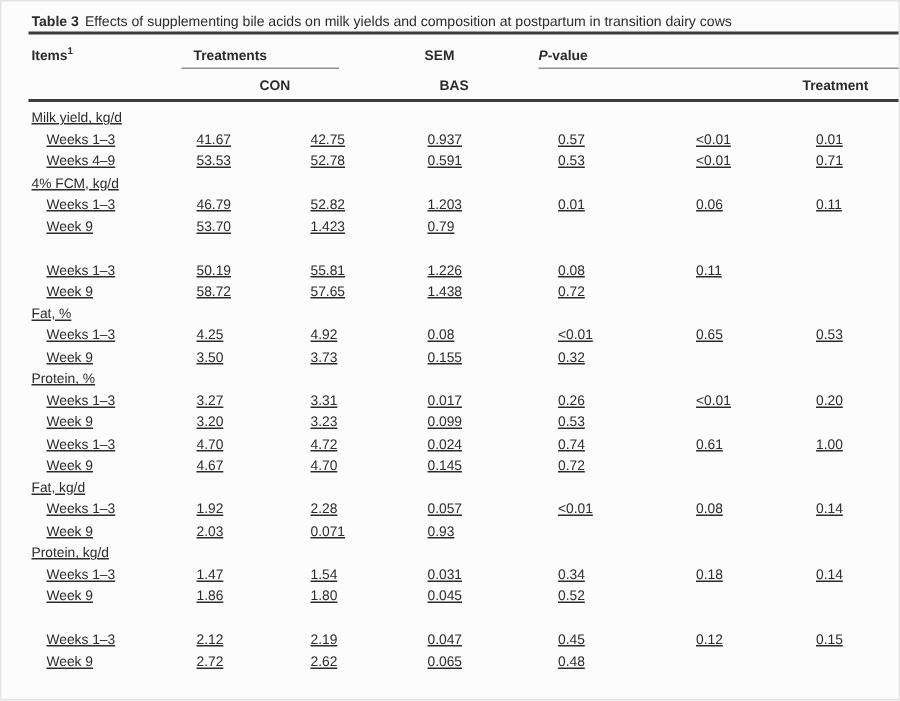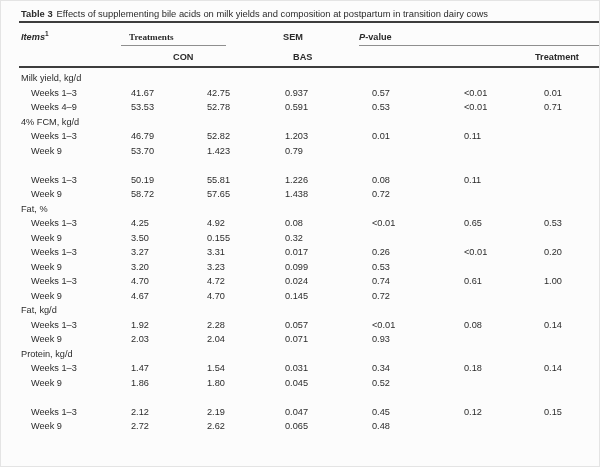--- a/index.html
+++ b/index.html
@@ -29,27 +29,27 @@
   }
   .hrow1{height:23px;}
   .hrow2{height:20px;border-bottom:2px solid #3d3d3d;gap:44px;}
   .hc{
     font-weight:bold;font-size:9.2px;line-height:11px;
     padding-top:9px;overflow:visible;white-space:nowrap;
   }
   .hrow2 .hc{padding-top:6px;}
   .hc sup{font-size:6.5px;vertical-align:super;line-height:0;}
   .hc i{font-style:italic;}
-  .c1 span:first-child{padding-left:2px;font-style:italic;}
+  .c1 span:first-child{padding-left:2px;}
   .grp{border-bottom:1px solid #8f8f8f;}
-  .grp.treat{grid-column:2/4;margin-left:-8px;margin-right:57px;font-family:Liberation Serif, serif;}
+  .grp.treat{grid-column:2/4;margin-left:-8px;margin-right:57px;}
   .grp.treat .pad8{padding-left:8px;}
   .grp.pval{grid-column:5/8;}
   .clip{margin-left:-30px;}
-  .tbody{padding-top:3px;}
+  .tbody{padding-top:3px;text-decoration:underline;}
   .trow{height:14.5px;}
   .cell{
     font-size:9.2px;line-height:14.5px;
     white-space:nowrap;overflow:hidden;
   }
   .trow .lab{padding-left:12px;}
   .trow.group .lab{padding-left:2px;}
   .cell:nth-child(2),.cell:nth-child(3),.cell:nth-child(4){padding-left:2px;}
   .cell:nth-child(5){padding-left:13px;}
   .cell:nth-child(6){padding-left:7px;}
@@ -119,20 +119,21 @@
     <div class="cell"></div>
     <div class="cell"></div>
     <div class="cell"></div>
   </div>
         <div class="trow">
     <div class="cell lab">Weeks 1–3</div>
     <div class="cell">46.79</div>
     <div class="cell">52.82</div>
     <div class="cell">1.203</div>
     <div class="cell">0.01</div>
+    <div class="cell">0.06</div>
     <div class="cell">0.11</div>
   </div>
         <div class="trow">
     <div class="cell lab">Week 9</div>
     <div class="cell">53.70</div>
     <div class="cell">1.423</div>
     <div class="cell">0.79</div>
     <div class="cell"></div>
     <div class="cell"></div>
   </div>
@@ -175,22 +176,32 @@
     <div class="cell">4.25</div>
     <div class="cell">4.92</div>
     <div class="cell">0.08</div>
     <div class="cell">&lt;0.01</div>
     <div class="cell">0.65</div>
     <div class="cell">0.53</div>
   </div>
         <div class="trow">
     <div class="cell lab">Week 9</div>
     <div class="cell">3.50</div>
+    <div class="cell">3.73</div>
     <div class="cell">0.155</div>
     <div class="cell">0.32</div>
+    <div class="cell"></div>
+    <div class="cell"></div>
+  </div>
+        <div class="trow group">
+    <div class="cell lab">Protein, %</div>
+    <div class="cell"></div>
+    <div class="cell"></div>
+    <div class="cell"></div>
+    <div class="cell"></div>
     <div class="cell"></div>
     <div class="cell"></div>
   </div>
         <div class="trow">
     <div class="cell lab">Weeks 1–3</div>
     <div class="cell">3.27</div>
     <div class="cell">3.31</div>
     <div class="cell">0.017</div>
     <div class="cell">0.26</div>
     <div class="cell">&lt;0.01</div>
@@ -237,21 +248,20 @@
     <div class="cell">1.92</div>
     <div class="cell">2.28</div>
     <div class="cell">0.057</div>
     <div class="cell">&lt;0.01</div>
     <div class="cell">0.08</div>
     <div class="cell">0.14</div>
   </div>
         <div class="trow">
     <div class="cell lab">Week 9</div>
     <div class="cell">2.03</div>
-    <div class="cell">2.04</div>
     <div class="cell">0.071</div>
     <div class="cell">0.93</div>
     <div class="cell"></div>
     <div class="cell"></div>
   </div>
         <div class="trow group">
     <div class="cell lab">Protein, kg/d</div>
     <div class="cell"></div>
     <div class="cell"></div>
     <div class="cell"></div>

